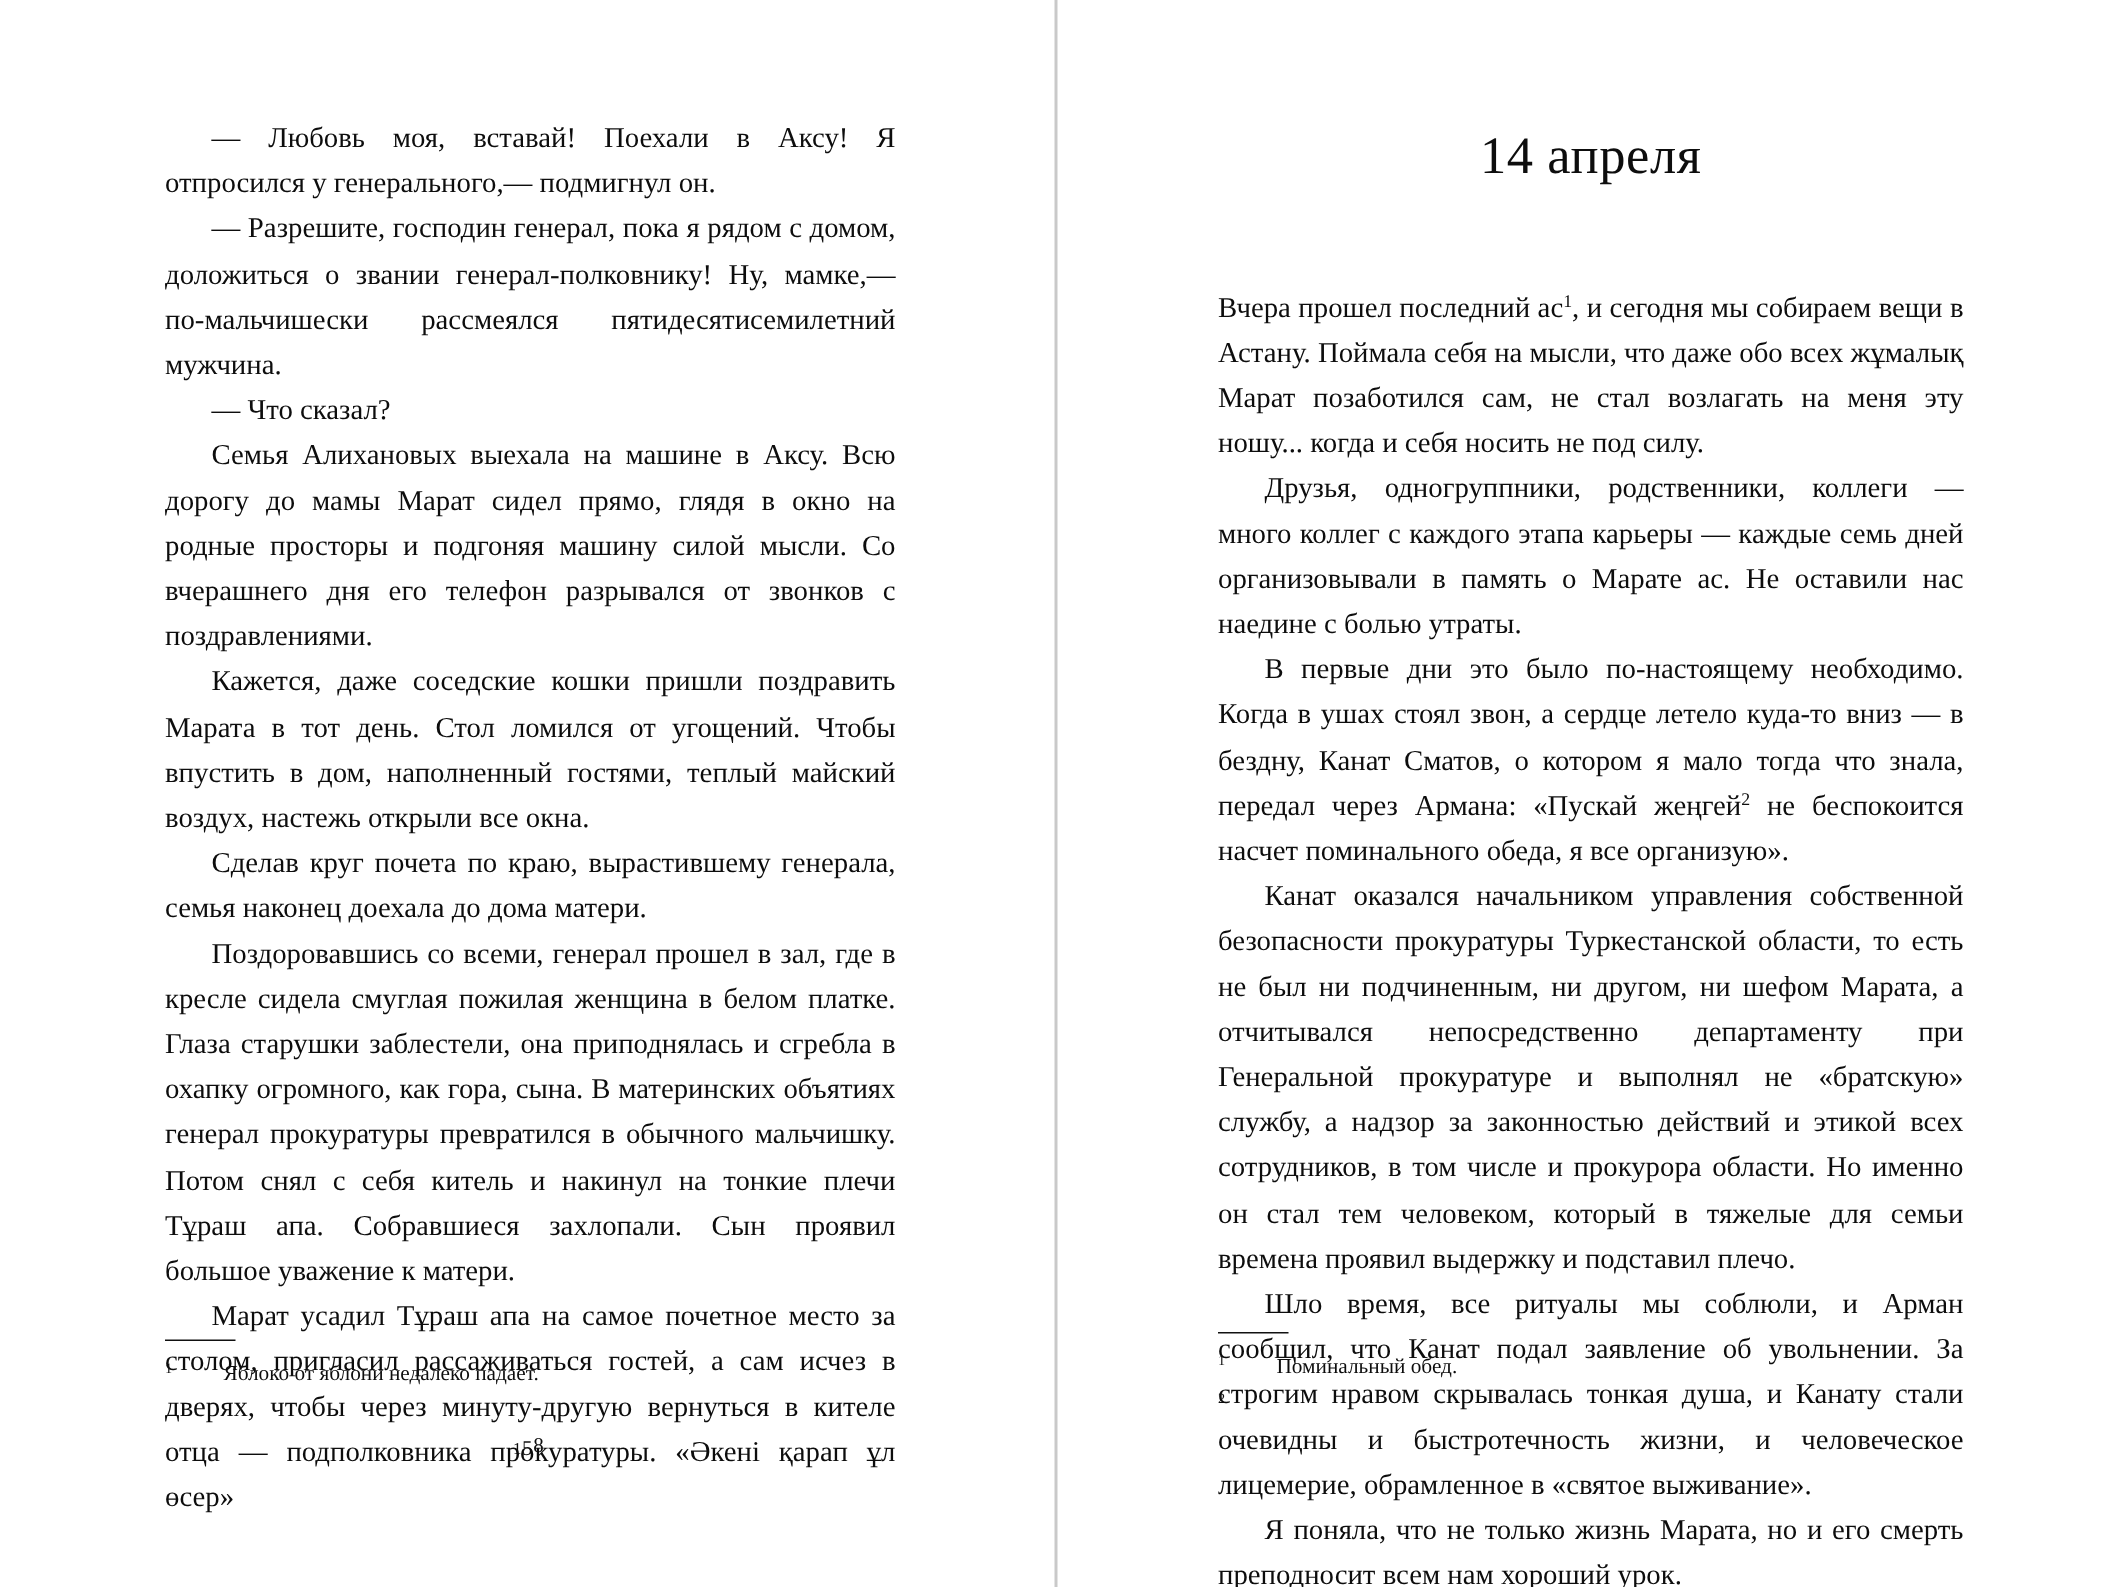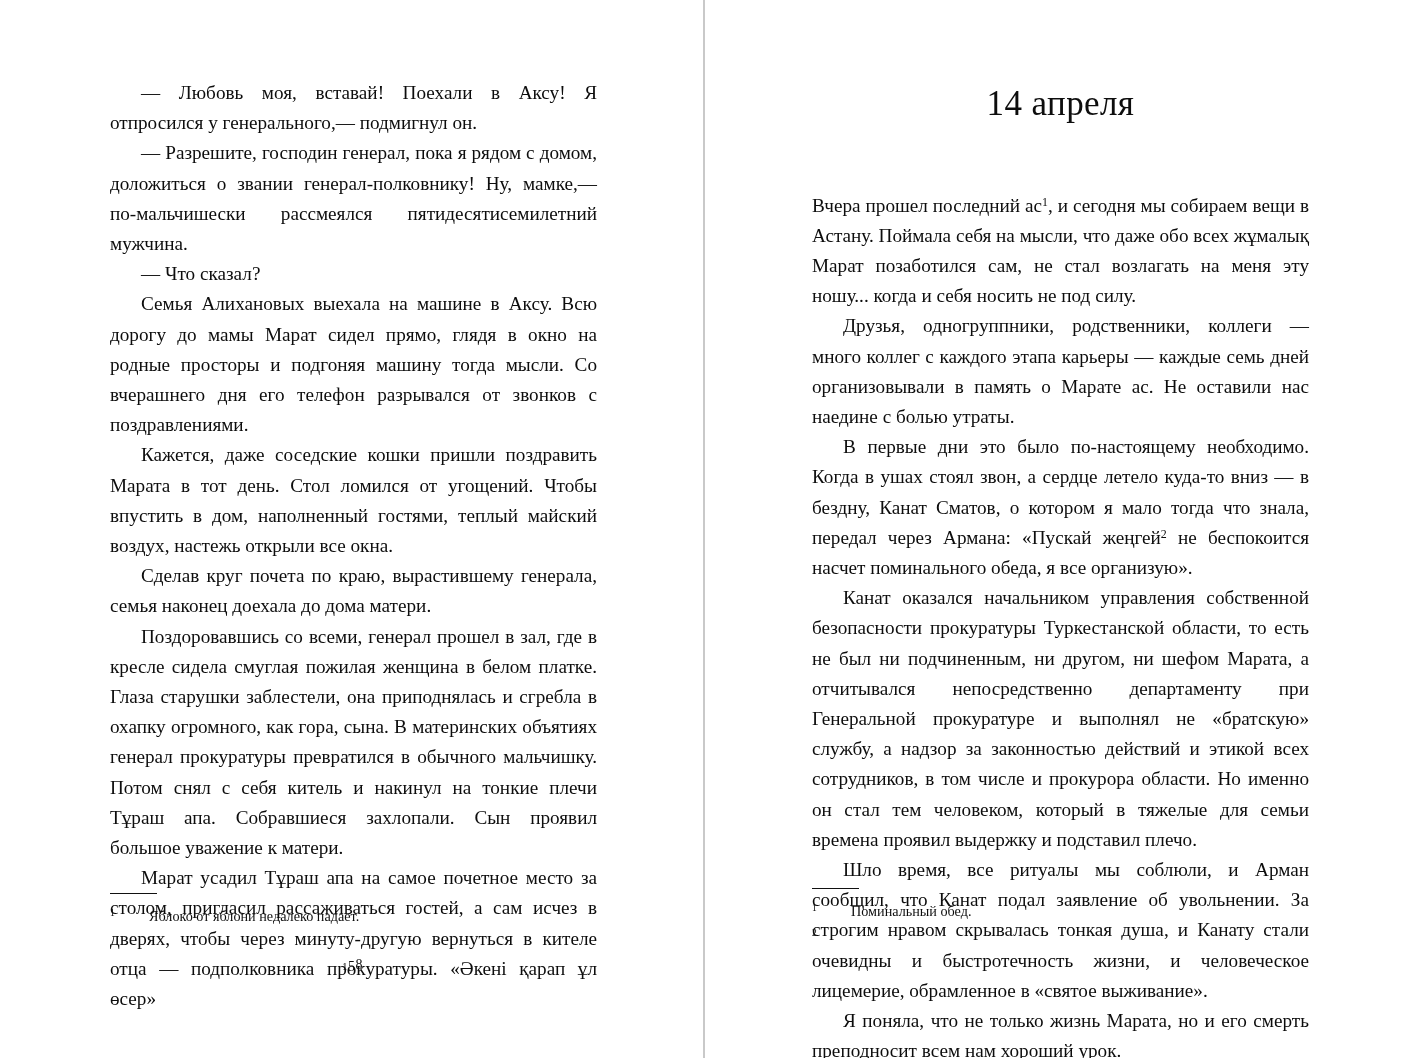--- a/index.html
+++ b/index.html
@@ -160,21 +160,21 @@
 
   <div class="gutter-rule"></div>
 
   <div class="page page-left">
 
     <div class="textblock">
       <div class="body-copy">
         <p>— Любовь моя, вставай! Поехали в Аксу! Я отпросился у генерального,— подмигнул он.</p>
         <p>— Разрешите, господин генерал, пока я рядом с домом, доложиться о звании генерал-полковнику! Ну, мамке,— по-мальчишески рассмеялся пятидесятисемилетний мужчина.</p>
         <p>— Что сказал?</p>
-        <p>Семья Алихановых выехала на машине в Аксу. Всю дорогу до мамы Марат сидел прямо, глядя в окно на родные просторы и подгоняя машину тогда мысли. Со вчерашнего дня его телефон разрывался от звонков с поздравлениями.</p>
+        <p>Семья Алихановых выехала на машине в Аксу. Всю дорогу до мамы Марат сидел прямо, глядя в окно на родные просторы и подгоняя машину силой мысли. Со вчерашнего дня его телефон разрывался от звонков с поздравлениями.</p>
         <p>Кажется, даже соседские кошки пришли поздравить Марата в тот день. Стол ломился от угощений. Чтобы впустить в дом, наполненный гостями, теплый майский воздух, настежь открыли все окна.</p>
         <p>Сделав круг почета по краю, вырастившему генерала, семья наконец доехала до дома матери.</p>
         <p>Поздоровавшись со всеми, генерал прошел в зал, где в кресле сидела смуглая пожилая женщина в белом платке. Глаза старушки заблестели, она приподнялась и сгребла в охапку огромного, как гора, сына. В материнских объятиях генерал прокуратуры превратился в обычного мальчишку. Потом снял с себя китель и накинул на тонкие плечи Тұраш апа. Собравшиеся захлопали. Сын проявил большое уважение к матери.</p>
         <p><span>Марат усадил Тұраш апа на самое почетное место за столом, пригласил рассаживаться гостей, а сам исчез в дверях, чтобы через минуту-другую вернуться в кителе отца — подполковника прокуратуры. «Әкені қарап ұл өсер»</span></p>
       </div>
     </div>
 
     <div class="footnotes">
       <div class="fn-rule"></div>
       <div class="fn-item">

